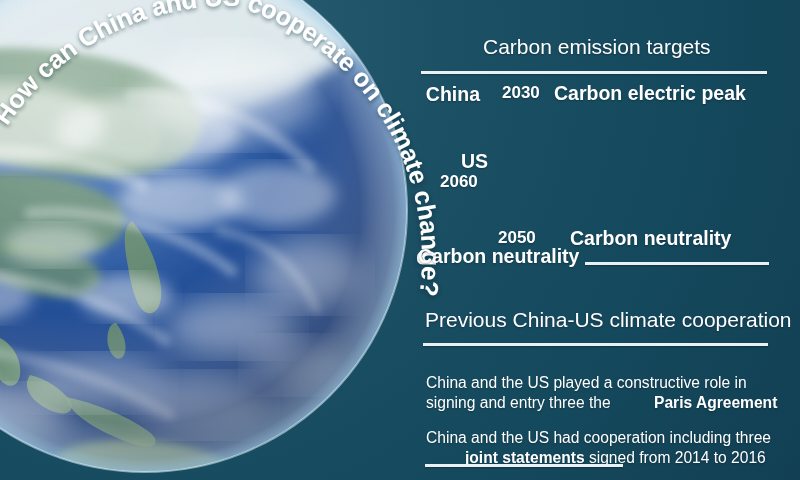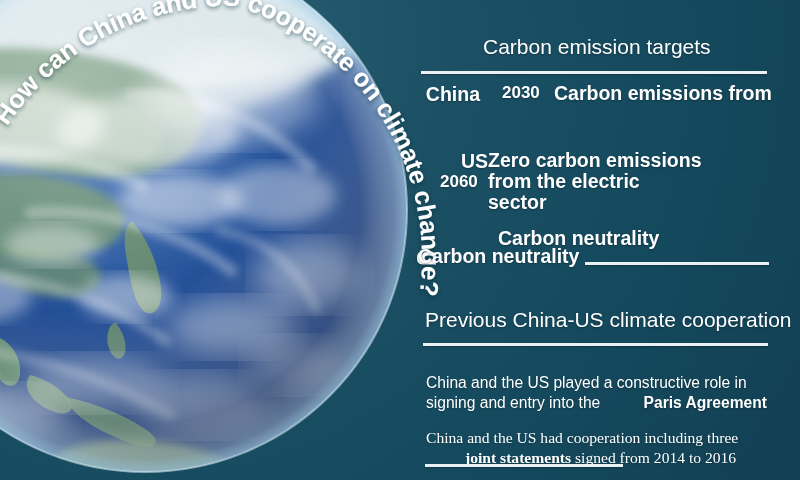--- a/index.html
+++ b/index.html
@@ -119,21 +119,21 @@
   .prev-para {
     position: absolute;
     left: 8px;
     width: 352px;
     font-size: 15.6px;
     line-height: 1.33;
     color: #ffffff;
     text-shadow: 0 1px 2px rgba(0,0,0,0.28);
   }
   #prev-p1 { top: 357px; }
-  #prev-p2 { top: 412px; font-family: Liberation Serif, serif; }
+  #prev-p2 { top: 412px; }
   .prev-para b { font-weight: bold; padding-left: 39px; }
 </style>
 </head>
 <body>
 
 <div id="stage">
 
   <div id="globe-wrap">
     <svg id="globe-svg" viewBox="0 0 530 530" xmlns="http://www.w3.org/2000/svg">
       <defs>
@@ -249,46 +249,44 @@
   </svg>
 
   <div id="panel">
 
     <div class="panel-heading" id="targets-title">Carbon emission targets</div>
     <div class="rule" id="rule-targets-top"></div>
 
     <div class="target-row" id="row-cn-2030">
       <span class="t-country">China</span>
       <span class="t-year">2030</span>
-      <span class="t-desc">Carbon emissions from</span>
+      <span class="t-desc">Carbon electric peak</span>
     </div>
 
     <div class="target-row" id="row-cn-2060">
       <span class="t-country"></span>
       <span class="t-year">2060</span>
       <span class="t-desc">Carbon neutrality</span>
     </div>
 
     <div class="target-row" id="row-us-2035">
       <span class="t-country">US</span>
-      <span class="t-desc">Zero carbon emissions
-from the electric
-sector</span>
     </div>
 
     <div class="target-row" id="row-us-2050">
       <span class="t-country"></span>
+      <span class="t-year">2050</span>
       <span class="t-desc">Carbon neutrality</span>
     </div>
 
     <div class="rule" id="rule-targets-bot"></div>
 
     <div class="panel-heading" id="prev-title">Previous China-US climate cooperation</div>
     <div class="rule" id="rule-prev-top"></div>
 
-    <p class="prev-para" id="prev-p1"><span>China and the US played a constructive role in signing and entry into the </span><b>Paris Agreement</b><span></span></p>
+    <p class="prev-para" id="prev-p1"><span>China and the US played a constructive role in signing and entry three the </span><b>Paris Agreement</b><span></span></p>
 
     <p class="prev-para" id="prev-p2"><span>China and the US had cooperation including three </span><b>joint statements</b><span> signed from 2014 to 2016</span></p>
 
     <div class="rule" id="rule-prev-bot"></div>
   </div>
 
 </div>
 
 </body></html>

